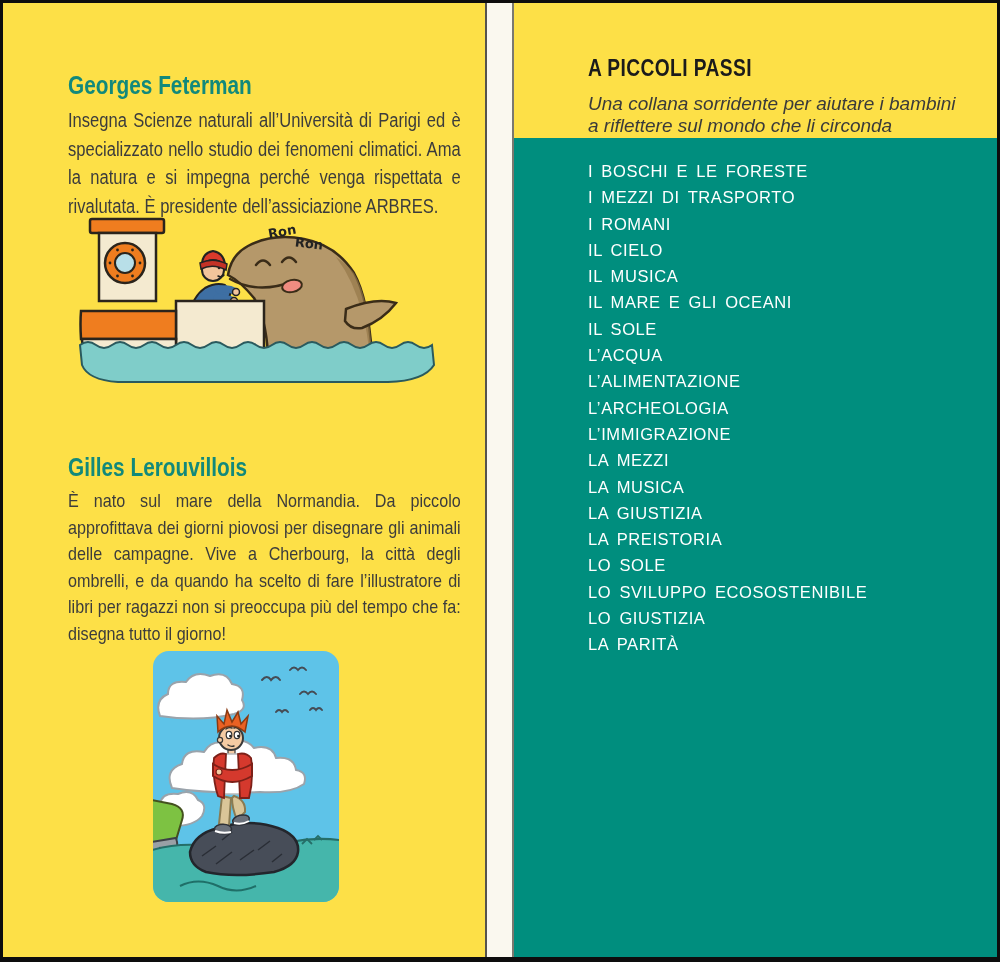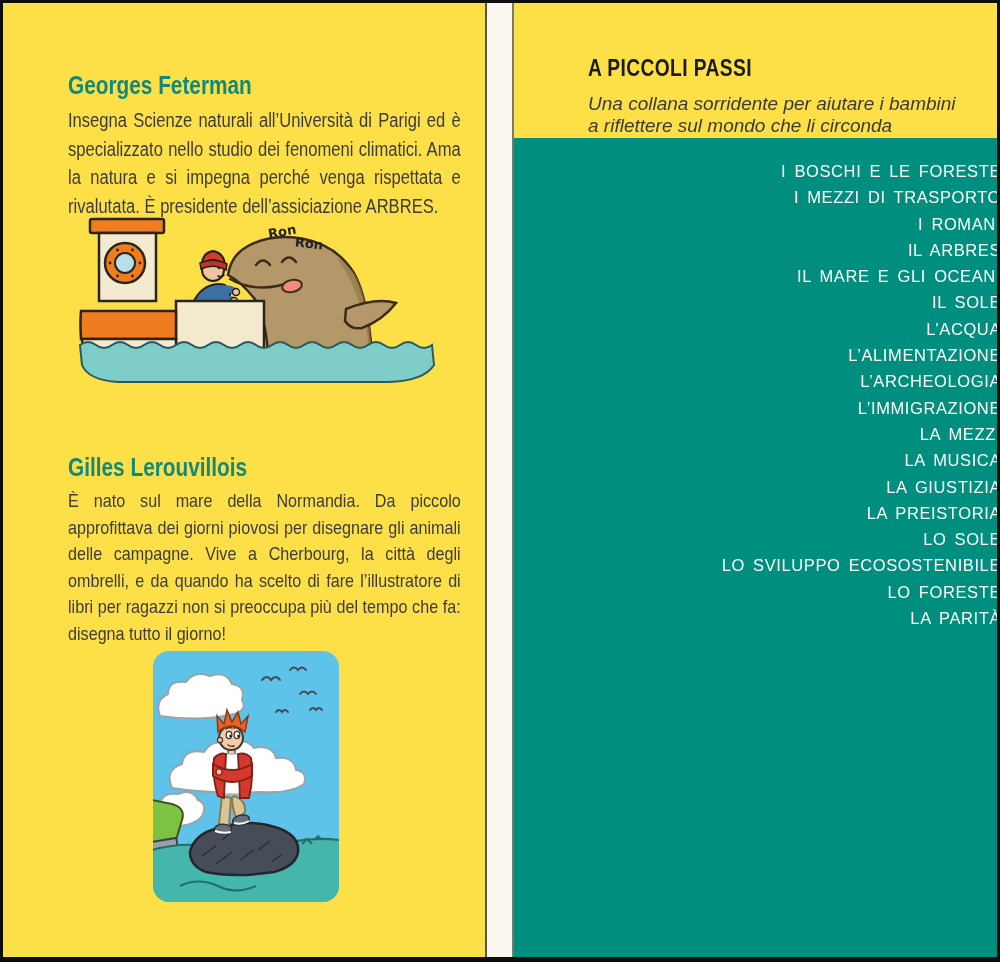--- a/index.html
+++ b/index.html
@@ -47,21 +47,21 @@
   
   .series-title{
     position:absolute;left:588px;top:54px;font-size:24px;font-weight:bold;color:#1b1b1b;
     transform:scaleX(0.8);transform-origin:left top;white-space:nowrap;letter-spacing:0.5px;
   }
   .series-tagline{
     position:absolute;left:588px;top:93px;font-size:19px;font-style:italic;
     color:#3a3a3a;line-height:22px;white-space:nowrap;
   }
   .green-panel{
-    position:absolute;left:514px;top:138px;width:487px;height:819px;background:#008e7e;text-align:right;
+    position:absolute;left:514px;top:138px;width:487px;height:819px;background:#008e7e;
   }
   .titles{padding:20px 0 0 74px;}
   .title-item{
     color:#ffffff;font-size:16.5px;line-height:26.3px;letter-spacing:0.6px;
     word-spacing:3px;white-space:nowrap;
   }
 </style>
 </head>
 <body>
 
@@ -190,22 +190,23 @@
     </div>
     <div class="green-panel">
       <div class="titles">
 
           <div class="title-item">I BOSCHI E LE FORESTE</div>
 
           <div class="title-item">I MEZZI DI TRASPORTO</div>
 
           <div class="title-item">I ROMANI</div>
 
-
-          <div class="title-item">IL ARBRES</div>
+          <div class="title-item">IL CIELO</div>
+
+          <div class="title-item">IL MUSICA</div>
 
           <div class="title-item">IL MARE E GLI OCEANI</div>
 
           <div class="title-item">IL SOLE</div>
 
           <div class="title-item">L’ACQUA</div>
 
           <div class="title-item">L’ALIMENTAZIONE</div>
 
           <div class="title-item">L’ARCHEOLOGIA</div>
@@ -218,21 +219,21 @@
           <div class="title-item">LA MUSICA</div>
 
           <div class="title-item">LA GIUSTIZIA</div>
 
           <div class="title-item">LA PREISTORIA</div>
 
           <div class="title-item">LO SOLE</div>
 
           <div class="title-item">LO SVILUPPO ECOSOSTENIBILE</div>
 
-          <div class="title-item">LO FORESTE</div>
+          <div class="title-item">LO GIUSTIZIA</div>
 
           <div class="title-item">LA PARITÀ</div>
         </div>
     </div>
   </div>
 
   <div class="frame frame-top"></div>
   <div class="frame frame-bottom"></div>
   <div class="frame frame-left"></div>
   <div class="frame frame-right"></div>

